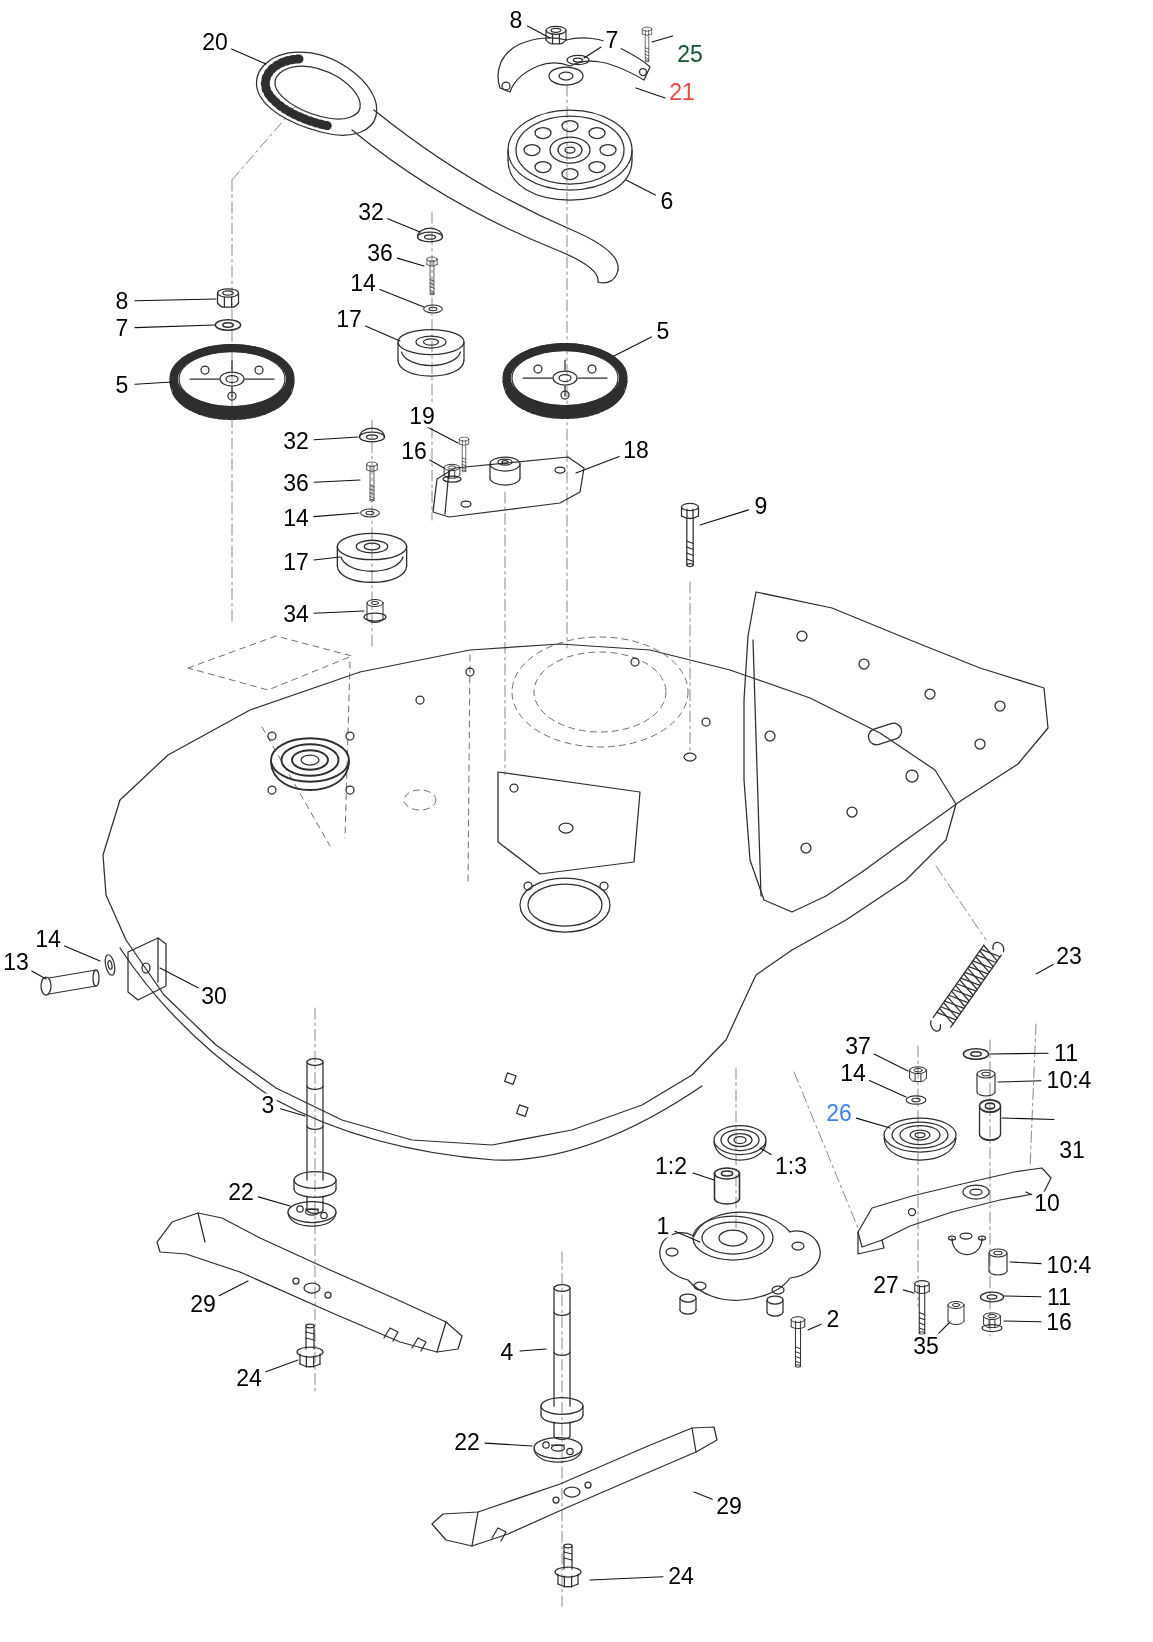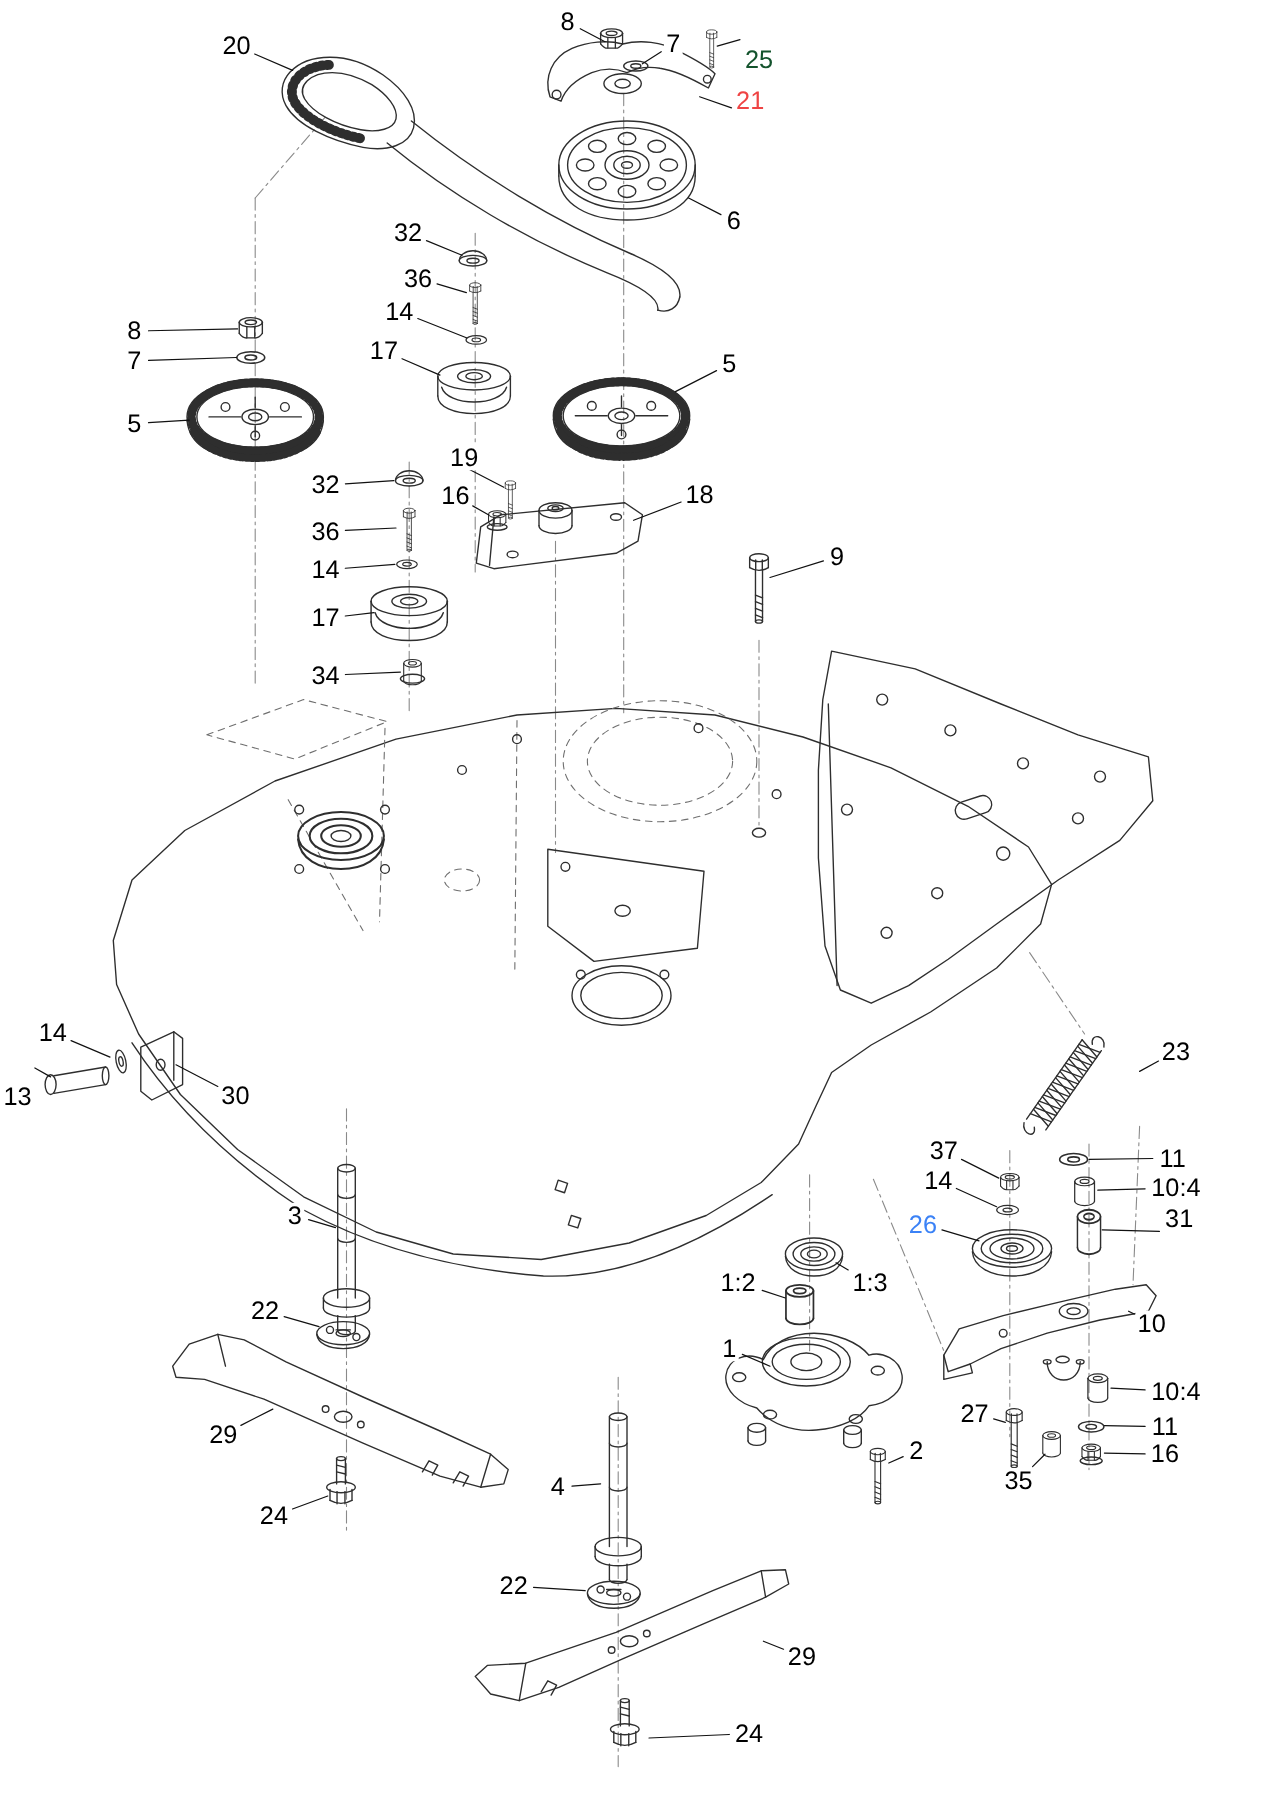--- a/index.html
+++ b/index.html
@@ -467,37 +467,37 @@
       <span class="callout" style="left: 296px; top: 441px; color: rgb(0, 0, 0);">32</span>
       <span class="callout" style="left: 406px; top: 416px; color: rgb(0, 0, 0); margin-left: 16px;">19</span>
       <span class="callout" style="left: 414px; top: 451px; color: rgb(0, 0, 0);">16</span>
       <span class="callout" style="left: 636px; top: 450px; color: rgb(0, 0, 0);">18</span>
       <span class="callout" style="left: 296px; top: 483px; color: rgb(0, 0, 0);">36</span>
       <span class="callout" style="left: 296px; top: 518px; color: rgb(0, 0, 0);">14</span>
       <span class="callout" style="left: 296px; top: 562px; color: rgb(0, 0, 0);">17</span>
       <span class="callout" style="left: 761px; top: 506px; color: rgb(0, 0, 0);">9</span>
       <span class="callout" style="left: 296px; top: 614px; color: rgb(0, 0, 0); text-align: right;">34</span>
       <span class="callout" style="left: 48px; top: 939px; color: rgb(0, 0, 0);">14</span>
-      <span class="callout" style="left: 16px; top: 962px; color: rgb(0, 0, 0); margin-top: 35px;">13</span>
+      <span class="callout" style="left: 16px; top: 962px; color: rgb(0, 0, 0);">13</span>
       <span class="callout" style="left: 214px; top: 996px; color: rgb(0, 0, 0);">30</span>
       <span class="callout" style="left: 268px; top: 1105px; color: rgb(0, 0, 0);">3</span>
       <span class="callout" style="left: 241px; top: 1192px; color: rgb(0, 0, 0);">22</span>
       <span class="callout" style="left: 203px; top: 1304px; color: rgb(0, 0, 0);">29</span>
       <span class="callout" style="left: 249px; top: 1378px; color: rgb(0, 0, 0);">24</span>
       <span class="callout" style="left: 671px; top: 1166px; color: rgb(0, 0, 0);">1:2</span>
       <span class="callout" style="left: 791px; top: 1166px; color: rgb(0, 0, 0);">1:3</span>
       <span class="callout" style="left: 663px; top: 1226px; color: rgb(0, 0, 0);">1</span>
       <span class="callout" style="left: 833px; top: 1319px; color: rgb(0, 0, 0);">2</span>
       <span class="callout" style="left: 1069px; top: 956px; color: rgb(0, 0, 0); text-align: right;">23</span>
       <span class="callout" style="left: 858px; top: 1046px; color: rgb(0, 0, 0);">37</span>
       <span class="callout" style="left: 853px; top: 1073px; color: rgb(0, 0, 0);">14</span>
       <span class="callout" style="left: 1066px; top: 1053px; color: rgb(0, 0, 0);">11</span>
       <span class="callout" style="left: 1069px; top: 1080px; color: rgb(0, 0, 0);">10:4</span>
       <span class="callout" style="left: 839px; top: 1113px; color: #3b82f6;">26</span>
-      <span class="callout" style="left: 1072px; top: 1108px; color: rgb(0, 0, 0);">31</span>
+      <span class="callout" style="left: 1072px; top: 1150px; color: rgb(0, 0, 0);">31</span>
       <span class="callout" style="left: 1047px; top: 1203px; color: rgb(0, 0, 0);">10</span>
       <span class="callout" style="left: 1069px; top: 1265px; color: rgb(0, 0, 0);">10:4</span>
       <span class="callout" style="left: 886px; top: 1285px; color: rgb(0, 0, 0);">27</span>
       <span class="callout" style="left: 1059px; top: 1297px; color: rgb(0, 0, 0);">11</span>
       <span class="callout" style="left: 926px; top: 1346px; color: rgb(0, 0, 0);">35</span>
       <span class="callout" style="left: 1059px; top: 1322px; color: rgb(0, 0, 0);">16</span>
       <span class="callout" style="left: 507px; top: 1352px; color: rgb(0, 0, 0);">4</span>
       <span class="callout" style="left: 467px; top: 1442px; color: rgb(0, 0, 0);">22</span>
       <span class="callout" style="left: 729px; top: 1506px; color: rgb(0, 0, 0);">29</span>
       <span class="callout" style="left: 681px; top: 1576px; color: rgb(0, 0, 0);">24</span>

